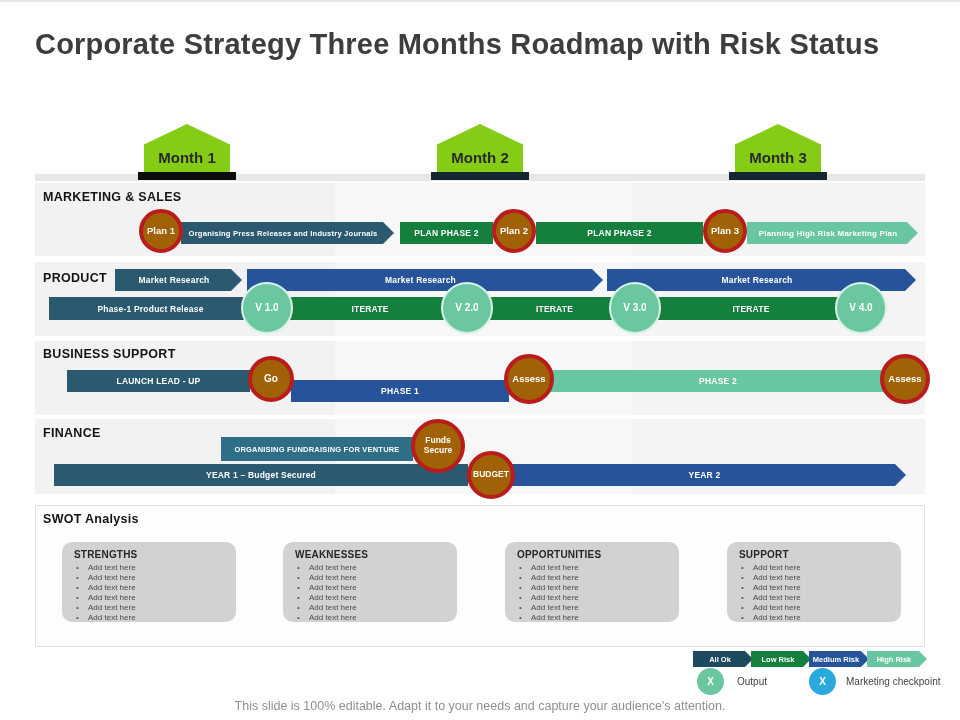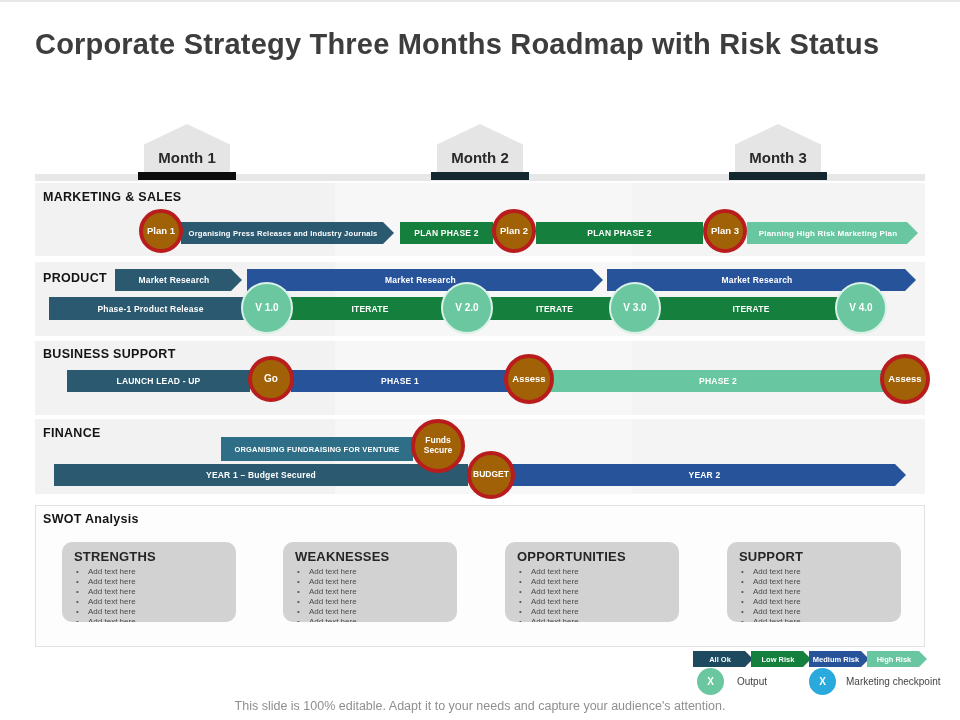--- a/index.html
+++ b/index.html
@@ -1,21 +1,21 @@
 <!DOCTYPE html>
 <html><head>
 <meta charset="utf-8">
 <style>
   *{margin:0;padding:0;box-sizing:border-box}
   html,body{width:960px;height:720px}
   body{position:relative;background:#fff;font-family:"Liberation Sans",sans-serif;overflow:hidden}
   .topline{position:absolute;left:0;top:0;width:960px;height:2px;background:#e7e7e7}
   .title{position:absolute;left:35px;top:28px;font-size:29px;color:#3d3d3d;letter-spacing:.2px}
   
-  .pent{position:absolute;top:124px;width:86px;height:49px;background:#e5e5e5;
+  .pent{position:absolute;top:124px;width:86px;height:49px;background:#84cc16;
     clip-path:polygon(0 42%,50% 0,100% 42%,100% 100%,0 100%);
     display:flex;align-items:flex-end;justify-content:center;padding-bottom:7px;
     font-weight:bold;font-size:15px;color:#2a2a2a}
   .mbar{position:absolute;top:172px;width:98px;height:8px}
   .m1{background:#0c0c0c}.m2{background:#142630}.m3{background:#142630}
   .tstrip{position:absolute;left:35px;top:174px;width:890px;height:7px;background:#e7e7e7}
   
   .rowbg{position:absolute;left:35px;width:890px;background:#f2f2f2}
   .colband{position:absolute;top:183px;height:311px;background:rgba(255,255,255,.38)}
   .sec-lbl{position:absolute;font-weight:bold;font-size:12.5px;color:#141414;letter-spacing:.3px}
@@ -27,21 +27,21 @@
   .c-blue{background:#15803d}.c-grn{background:#68c7a1}.c-tealdk{background:#1d4a5f}
   
   .cir{position:absolute;border-radius:50%;display:flex;align-items:center;justify-content:center;
     text-align:center;color:#fff;font-weight:bold;line-height:1.15}
   .cyan{background:#a16207;border:4px solid #b91c1c}
   .grn{background:#6ac7a0;border:2px solid #d9f1e7}
   
   .swotwrap{position:absolute;left:35px;top:505px;width:890px;height:142px;background:#fdfdfd;border:1px solid #e2e2e2}
   .swotbox{position:absolute;top:542px;width:174px;height:80px;background:#d2d2d2;border-radius:10px;
     padding:7px 8px 0 12px;overflow:hidden}
-  .swotbox h4{font-size:13px;color:#262626;font-weight:bold;margin-bottom:3px;letter-spacing:.2px}
+  .swotbox h4{font-size:10px;color:#262626;font-weight:bold;margin-bottom:3px;letter-spacing:.2px}
   .swotbox ul{list-style:none}
   .swotbox li{font-size:8px;color:#4a4a4a;line-height:10px;padding-left:14px;position:relative}
   .swotbox li::before{content:"\2022";position:absolute;left:2px;top:0;font-size:8px;color:#5a5a5a}
   
   .lgarrow{position:absolute;top:651px;height:16px;width:60px;display:flex;align-items:center;justify-content:center;
     color:#fff;font-weight:bold;font-size:7.5px;white-space:nowrap;
     clip-path:polygon(0 0,calc(100% - 8px) 0,100% 50%,calc(100% - 8px) 100%,0 100%);padding-right:6px}
   .lgcir{position:absolute;top:668px;width:27px;height:27px;border-radius:50%;display:flex;align-items:center;
     justify-content:center;color:#fff;font-weight:bold;font-size:10px}
   .lgtxt{position:absolute;top:676px;font-size:10px;color:#444}
@@ -86,21 +86,21 @@
 <div class="bar c-blue" style="left:288px;top:297px;width:164px;height:23px">ITERATE</div>
 <div class="bar c-blue" style="left:488px;top:297px;width:133px;height:23px">ITERATE</div>
 <div class="bar c-blue" style="left:655px;top:297px;width:192px;height:23px">ITERATE</div>
 <div class="cir grn" style="left:241px;top:282px;width:52px;height:52px;font-size:10px">V 1.0</div>
 <div class="cir grn" style="left:441px;top:282px;width:52px;height:52px;font-size:10px">V 2.0</div>
 <div class="cir grn" style="left:609px;top:282px;width:52px;height:52px;font-size:10px">V 3.0</div>
 <div class="cir grn" style="left:835px;top:282px;width:52px;height:52px;font-size:10px">V 4.0</div>
 
 <div class="sec-lbl" style="left:43px;top:347px">BUSINESS SUPPORT</div>
 <div class="bar c-teal" style="left:67px;top:370px;width:183px">LAUNCH LEAD - UP</div>
-<div class="bar c-navy" style="left:291px;top:370px;width:218px">PHASE 1</div>
+<div class="bar c-navy" style="left:291px;top:380px;width:218px">PHASE 1</div>
 <div class="bar c-grn" style="left:550px;top:370px;width:336px">PHASE 2</div>
 <div class="cir cyan" style="left:248px;top:356px;width:46px;height:46px;font-size:10px">Go</div>
 <div class="cir cyan" style="left:504px;top:354px;width:50px;height:50px;font-size:9.5px">Assess</div>
 <div class="cir cyan" style="left:880px;top:354px;width:50px;height:50px;font-size:9.5px">Assess</div>
 
 <div class="sec-lbl" style="left:43px;top:426px">FINANCE</div>
 <div class="bar c-teal2" style="left:221px;top:437px;width:192px;height:24px;font-size:7.5px">ORGANISING FUNDRAISING FOR VENTURE</div>
 <div class="bar c-teal" style="left:54px;top:464px;width:414px">YEAR 1 – Budget Secured</div>
 <div class="bar tip c-navy" style="left:512px;top:464px;width:394px">YEAR 2</div>
 <div class="cir cyan" style="left:411px;top:419px;width:54px;height:54px;font-size:8.5px">Funds Secure</div>

